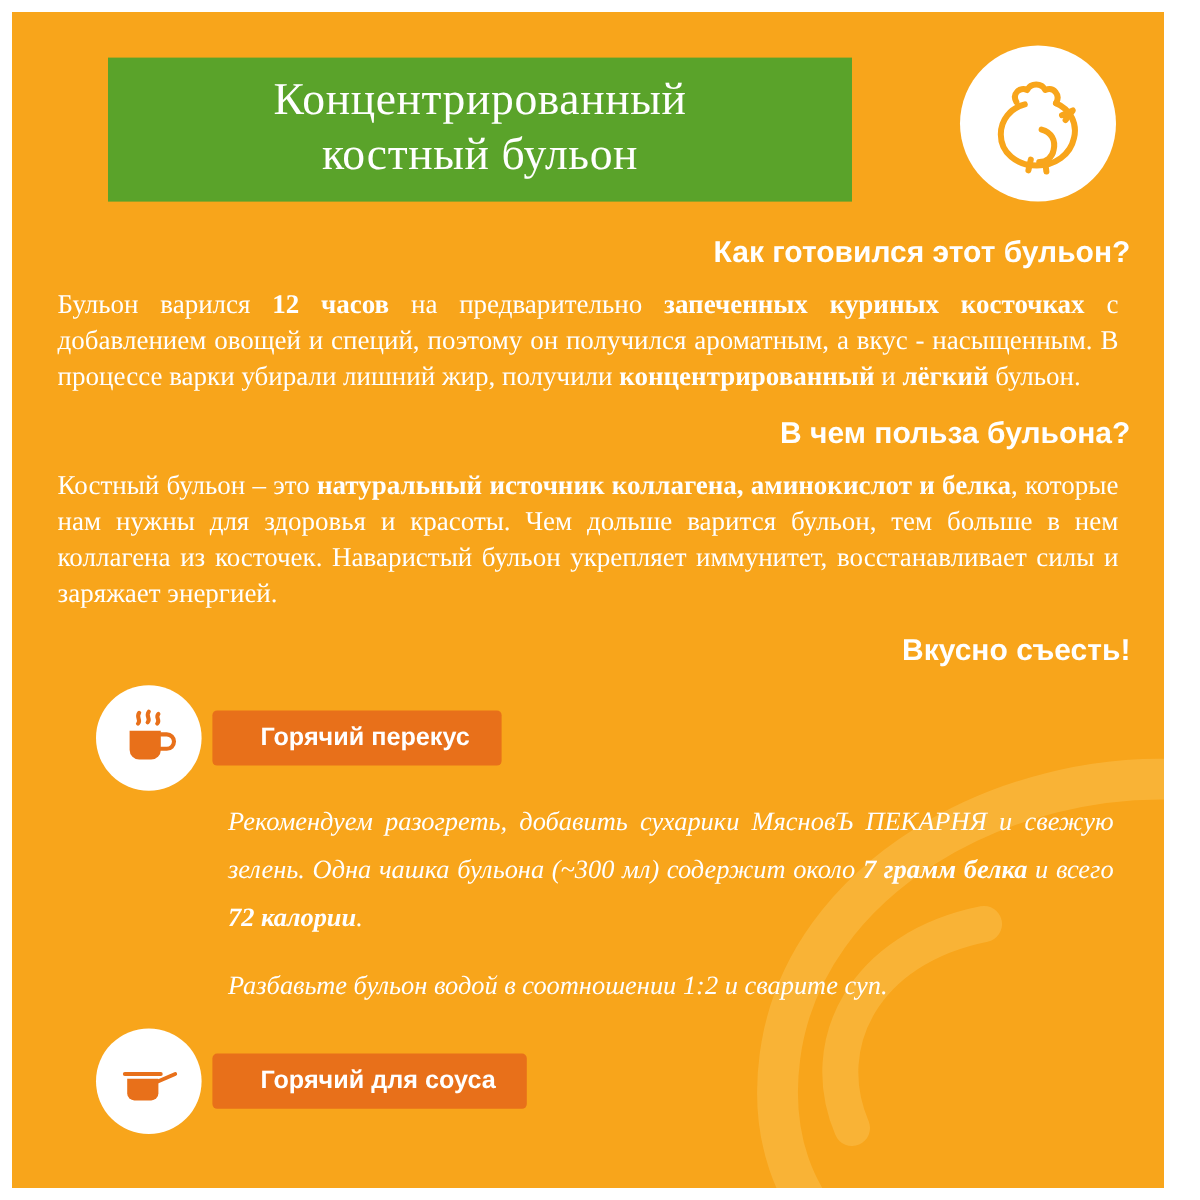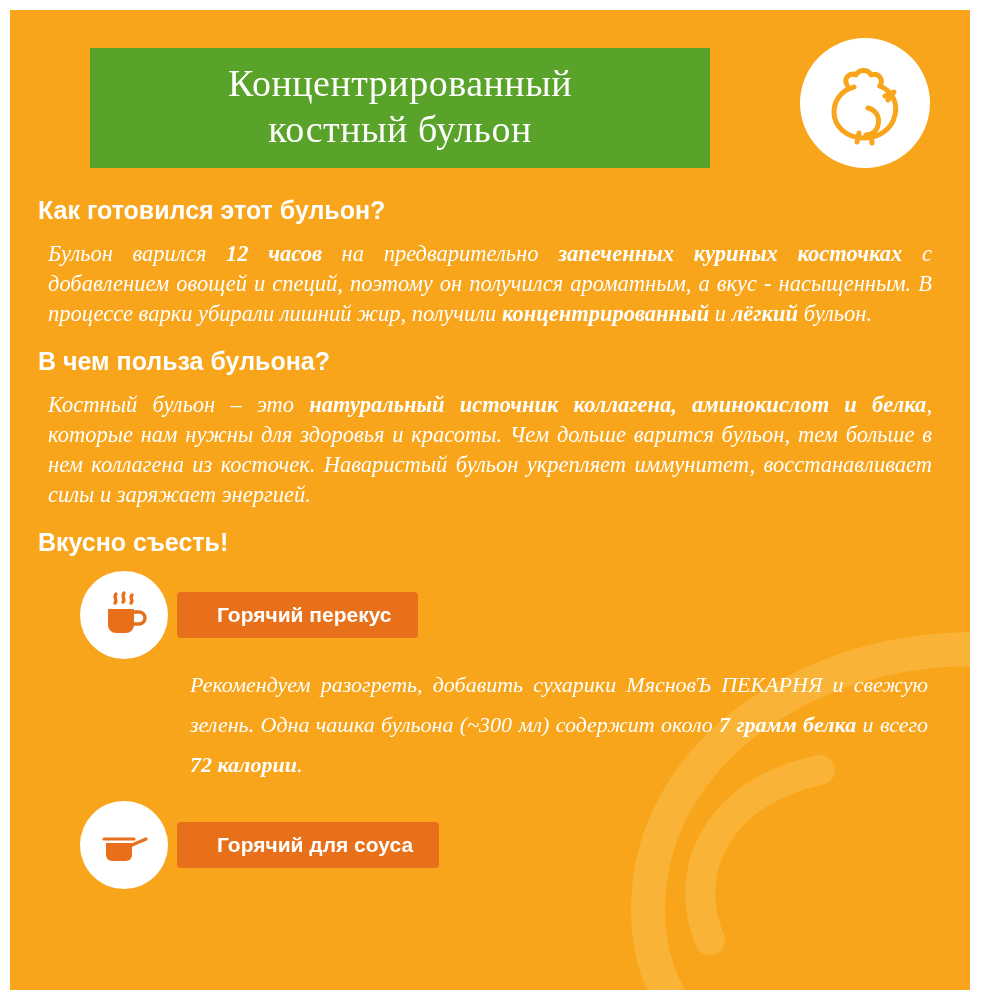--- a/index.html
+++ b/index.html
@@ -71,30 +71,29 @@
   }
   .logo-circle svg { display: block; }
 
   
   .content {
     position: relative;
     padding: 8px 28px 0 28px;
     box-sizing: border-box;
   }
   .section-heading {
-    text-align: left;
+    text-align: right;
     color: #ffffff;
     font-family: "Liberation Sans", sans-serif;
     font-weight: bold;
     font-size: 25px;
     margin: 18px 0 14px 0;
   }
   .para {
     font-family: "Liberation Serif", serif;
-    font-style: italic;
     color: #ffffff;
     font-size: 22.5px;
     line-height: 30px;
     text-align: justify;
     text-justify: inter-word;
     margin: 0 10px 6px 10px;
   }
   .para b { font-weight: bold; }
 
   
@@ -194,20 +193,21 @@
               <path d="M21 18 c 3 -3 -2 -5 1 -9"></path>
               <path d="M29 17 c 3 -3 -2 -5 1 -9"></path>
               <path d="M37 18 c 3 -3 -2 -5 1 -8"></path>
             </g>
           </svg>
         </div>
         <div class="usage-label">Горячий перекус</div>
       </div>
       <div class="usage-text">Рекомендуем разогреть, добавить сухарики МясновЪ ПЕКАРНЯ и свежую зелень. Одна чашка бульона (~300 мл) содержит около <b>7 грамм белка</b> и всего <b>72 калории</b>.</div>
 
+      <div class="usage-text single">Разбавьте бульон водой в соотношении 1:2 и сварите суп.</div>
 
       <div class="usage-row">
         <div class="icon-circle">
           <svg width="60" height="60" viewBox="0 0 60 60" aria-hidden="true">
             <g fill="none" stroke="#e8701a" stroke-width="3.2" stroke-linecap="round">
               <path d="M12 28 h 26 v 12 a 6 6 0 0 1 -6 6 h -14 a 6 6 0 0 1 -6 -6 z" fill="#e8701a" stroke="none"></path>
               <path d="M38 30 l 14 -6"></path>
               <path d="M10 24 h 30"></path>
             </g>
           </svg>

